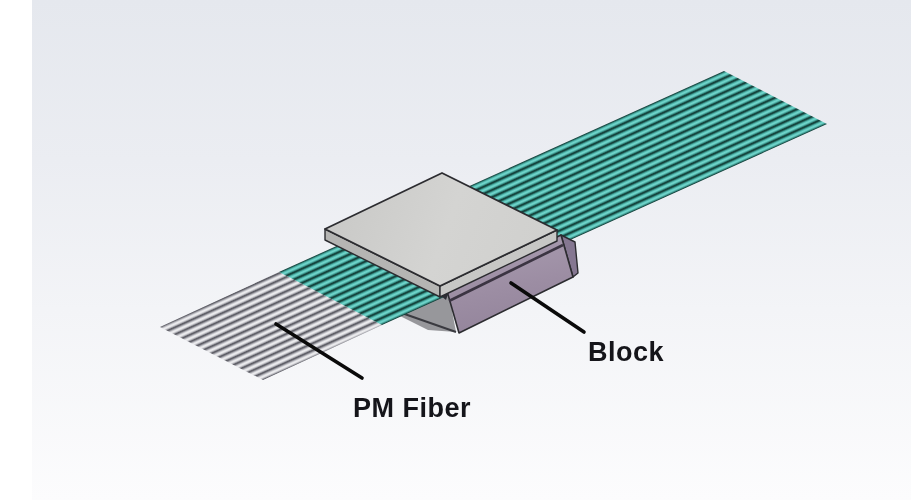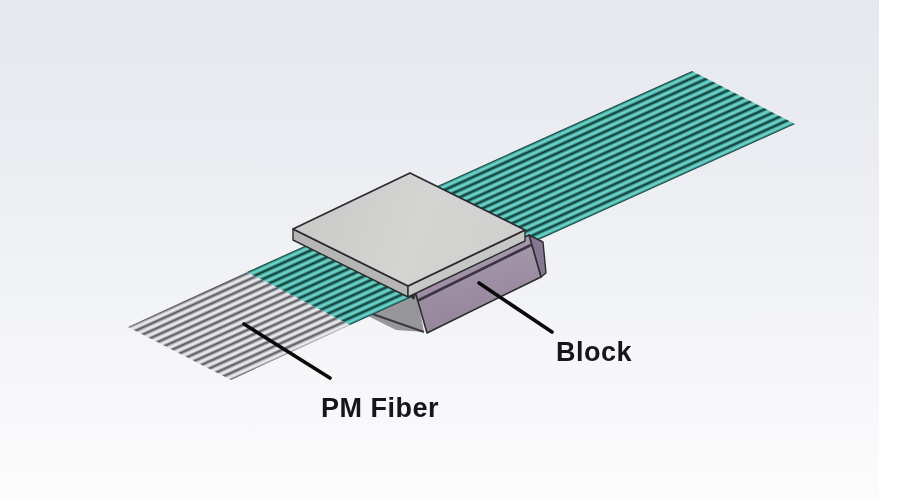--- a/index.html
+++ b/index.html
@@ -1,20 +1,21 @@
 <!DOCTYPE html>
 <html><head>
 <meta charset="utf-8">
 <style>
   html,body{margin:0;padding:0;background:#ffffff;}
   .stage{
     position:relative;
     width:879px;height:500px;
     overflow:hidden;
     font-family:"Liberation Sans", sans-serif;
+    margin-left:32px;
   }
   .stage svg{position:absolute;left:0;top:0;display:block;}
   .cad-label{
     font-family:"Liberation Sans", sans-serif;
     font-size:27px;
     font-weight:600;
     letter-spacing:0.5px;
   }
 </style>
 </head>

